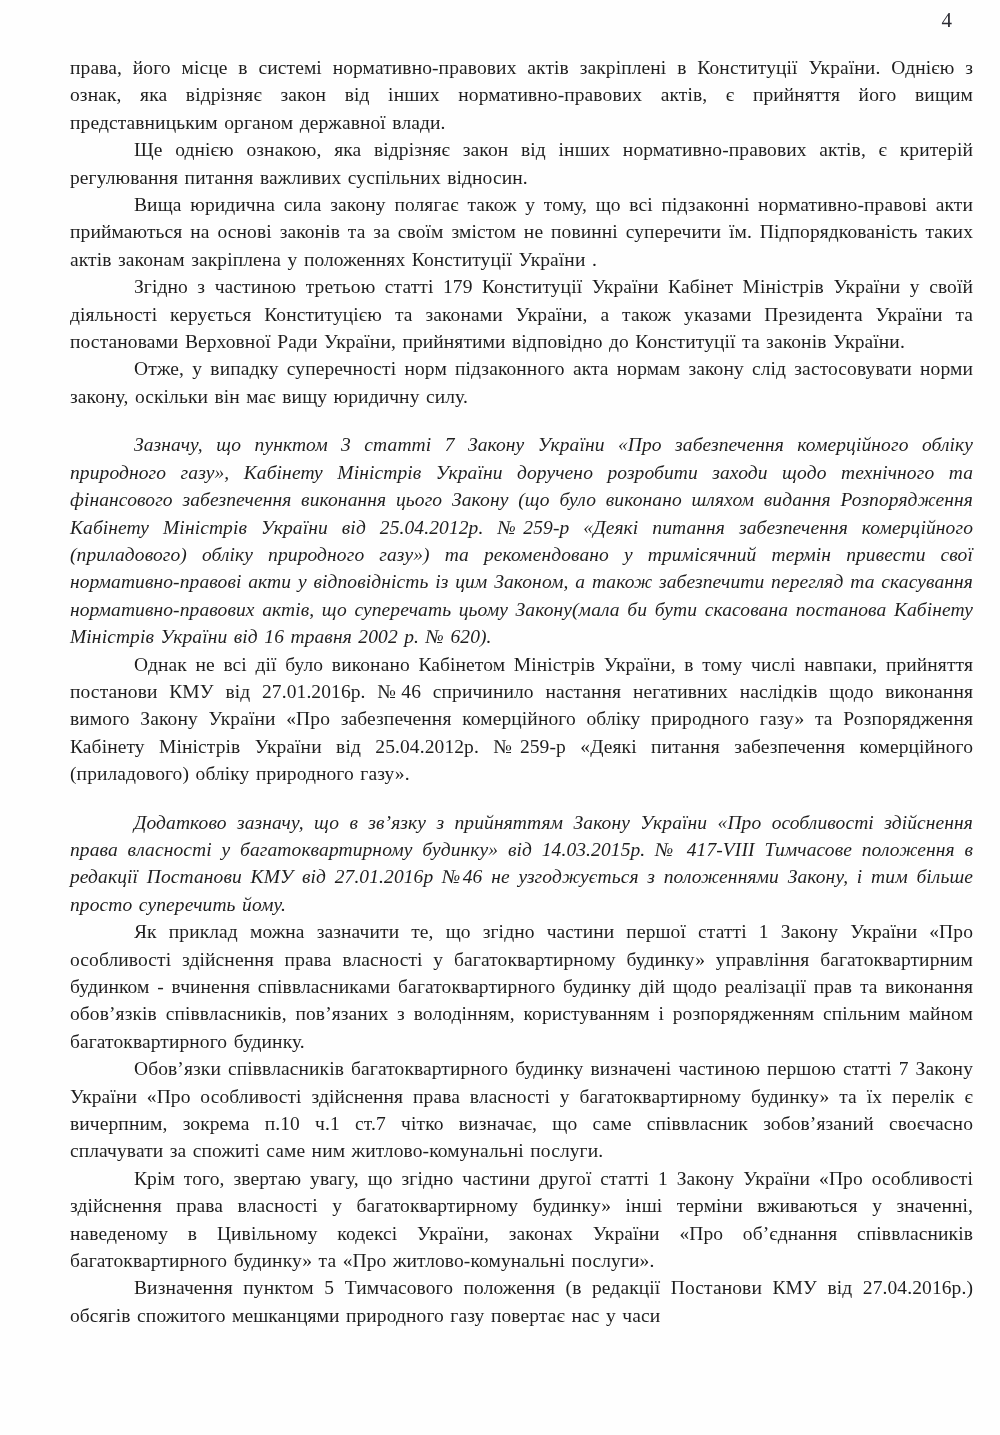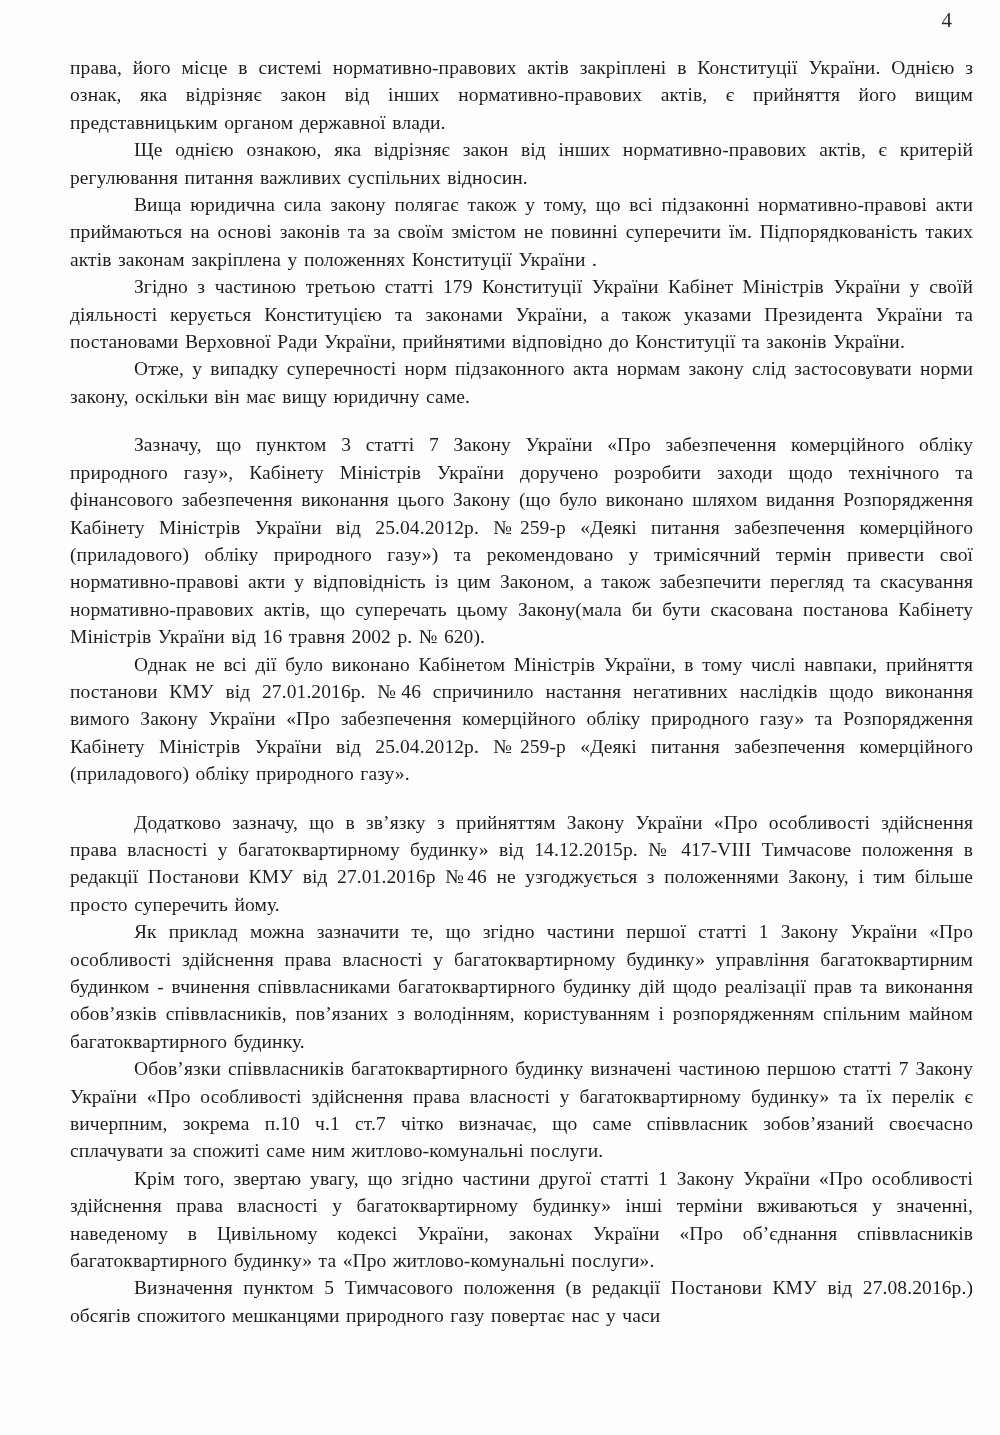--- a/index.html
+++ b/index.html
@@ -38,35 +38,36 @@
     text-align: justify;
     text-indent: 64px;
     word-spacing: 1.5px;
     letter-spacing: 0.1px;
   }
   .no-indent {
     text-indent: 0;
   }
   .gap-before {
     margin-top: 21px;
+    font-style: italic;
   }
 </style>
 </head>
 <body>
 
 <div class="page">
   <div class="page-number">4</div>
 
   <div class="content">
     <p class="para no-indent">права, його місце в системі нормативно-правових актів закріплені в Конституції України. Однією з ознак, яка відрізняє закон від інших нормативно-правових актів, є прийняття його вищим представницьким органом державної влади.</p>
     <p class="para">Ще однією ознакою, яка відрізняє закон від інших нормативно-правових актів, є критерій регулювання питання важливих суспільних відносин.</p>
     <p class="para">Вища юридична сила закону полягає також у тому, що всі підзаконні нормативно-правові акти приймаються на основі законів та за своїм змістом не повинні суперечити їм. Підпорядкованість таких актів законам закріплена у положеннях Конституції України .</p>
     <p class="para">Згідно з частиною третьою статті 179 Конституції України Кабінет Міністрів України у своїй діяльності керується Конституцією та законами України, а також указами Президента України та постановами Верховної Ради України, прийнятими відповідно до Конституції та законів України.</p>
-    <p class="para">Отже, у випадку суперечності норм підзаконного акта нормам закону слід застосовувати норми закону, оскільки він має вищу юридичну саме.</p>
+    <p class="para">Отже, у випадку суперечності норм підзаконного акта нормам закону слід застосовувати норми закону, оскільки він має вищу юридичну силу.</p>
     <p class="para gap-before">Зазначу, що пунктом 3 статті 7 Закону України «Про забезпечення комерційного обліку природного газу», Кабінету Міністрів України доручено розробити заходи щодо технічного та фінансового забезпечення виконання цього Закону (що було виконано шляхом видання Розпорядження Кабінету Міністрів України від 25.04.2012р. №259-р «Деякі питання забезпечення комерційного (приладового) обліку природного газу») та рекомендовано у тримісячний термін привести свої нормативно-правові акти у відповідність із цим Законом, а також забезпечити перегляд та скасування нормативно-правових актів, що суперечать цьому Закону(мала би бути скасована постанова Кабінету Міністрів України від 16 травня 2002 р. № 620).</p>
     <p class="para">Однак не всі дії було виконано Кабінетом Міністрів України, в тому числі навпаки, прийняття постанови КМУ від 27.01.2016р. №46 спричинило настання негативних наслідків щодо виконання вимого Закону України «Про забезпечення комерційного обліку природного газу» та Розпорядження Кабінету Міністрів України від 25.04.2012р. №259-р «Деякі питання забезпечення комерційного (приладового) обліку природного газу».</p>
-    <p class="para gap-before">Додатково зазначу, що в зв’язку з прийняттям Закону України «Про особливості здійснення права власності у багатоквартирному будинку» від 14.12.2015р. № 417-VIII Тимчасове положення в редакції Постанови КМУ від 27.01.2016р №46 не узгоджується з положеннями Закону, і тим більше просто суперечить йому.</p>
+    <p class="para gap-before">Додатково зазначу, що в зв’язку з прийняттям Закону України «Про особливості здійснення права власності у багатоквартирному будинку» від 14.03.2015р. № 417-VIII Тимчасове положення в редакції Постанови КМУ від 27.01.2016р №46 не узгоджується з положеннями Закону, і тим більше просто суперечить йому.</p>
     <p class="para">Як приклад можна зазначити те, що згідно частини першої статті 1 Закону України «Про особливості здійснення права власності у багатоквартирному будинку» управління багатоквартирним будинком - вчинення співвласниками багатоквартирного будинку дій щодо реалізації прав та виконання обов’язків співвласників, пов’язаних з володінням, користуванням і розпорядженням спільним майном багатоквартирного будинку.</p>
     <p class="para">Обов’язки співвласників багатоквартирного будинку визначені частиною першою статті 7 Закону України «Про особливості здійснення права власності у багатоквартирному будинку» та їх перелік є вичерпним, зокрема п.10 ч.1 ст.7 чітко визначає, що саме співвласник зобов’язаний своєчасно сплачувати за спожиті саме ним житлово-комунальні послуги.</p>
     <p class="para">Крім того, звертаю увагу, що згідно частини другої статті 1 Закону України «Про особливості здійснення права власності у багатоквартирному будинку» інші терміни вживаються у значенні, наведеному в Цивільному кодексі України, законах України «Про об’єднання співвласників багатоквартирного будинку» та «Про житлово-комунальні послуги».</p>
-    <p class="para">Визначення пунктом 5 Тимчасового положення (в редакції Постанови КМУ від 27.08.2016р.) обсягів спожитого мешканцями природного газу повертає нас у часи</p>
+    <p class="para">Визначення пунктом 5 Тимчасового положення (в редакції Постанови КМУ від 27.04.2016р.) обсягів спожитого мешканцями природного газу повертає нас у часи</p>
   </div>
 </div>
 
 </body></html>

